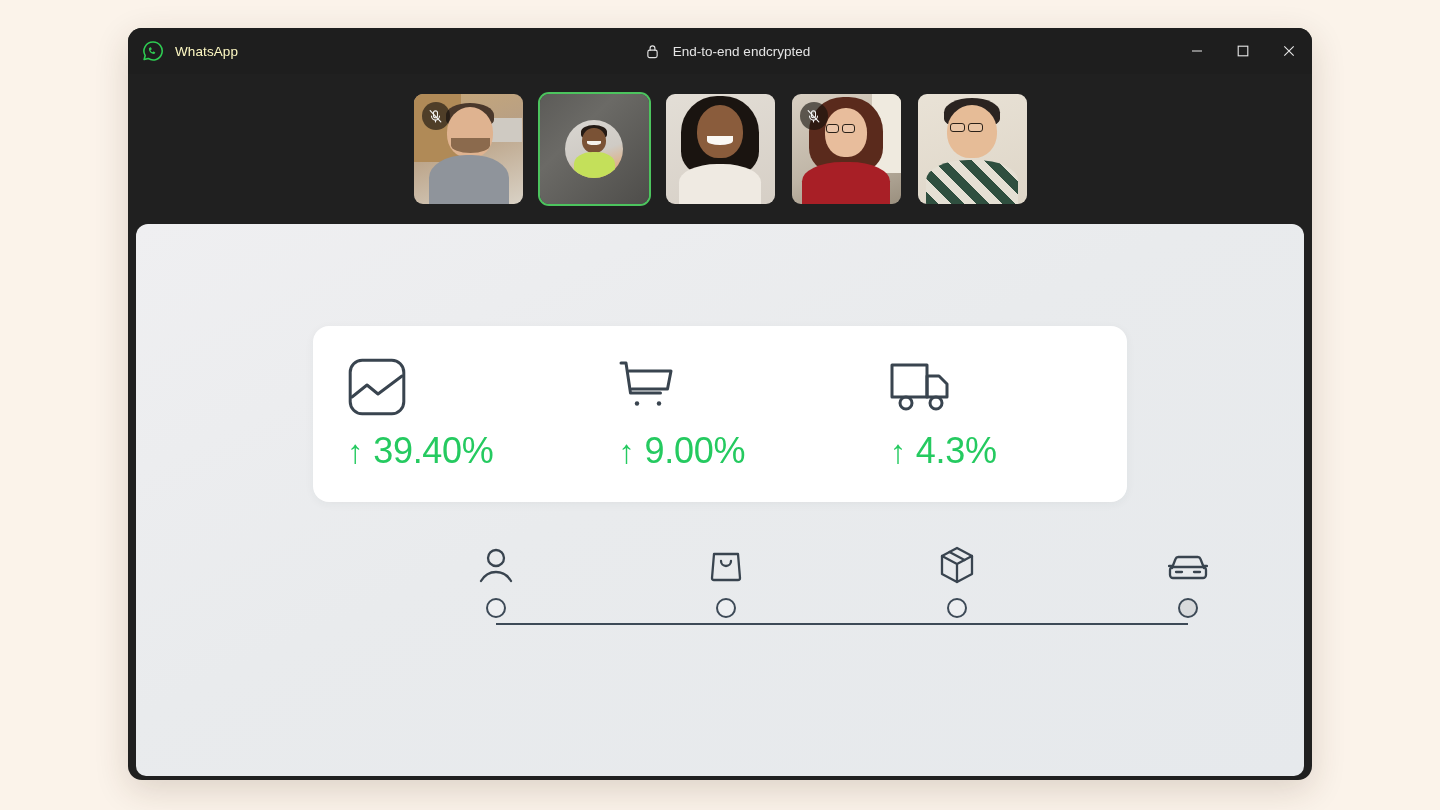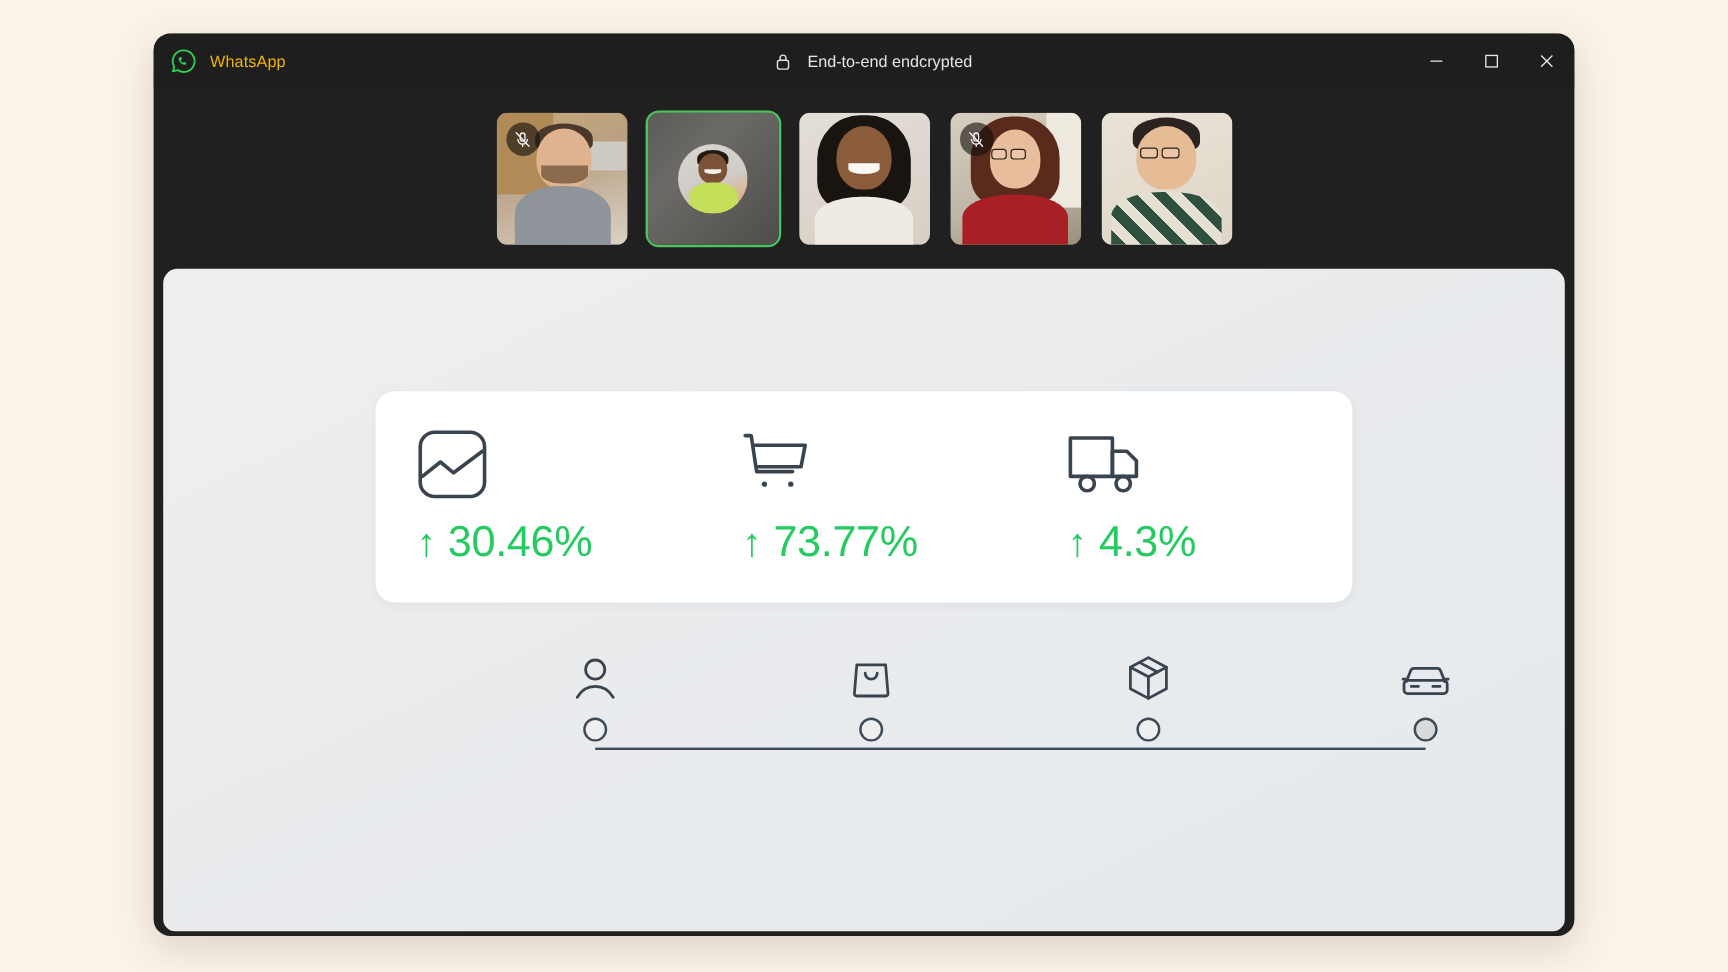--- a/index.html
+++ b/index.html
@@ -27,21 +27,21 @@
     width: 100%; height: 46px;
     background: #1E1E1E;
     display: flex; align-items: center;
   }
   .title-left {
     display: flex; align-items: center; gap: 11px;
     padding-left: 14px;
   }
   .wa-logo { width: 22px; height: 22px; display: block; }
   .app-title {
-    color: #eab308; font-size: 13.5px; letter-spacing: .1px;
+    color: #fef9c3; font-size: 13.5px; letter-spacing: .1px;
   }
   .title-center {
     position: absolute; left: 0; right: 0; top: 0; height: 46px;
     display: flex; align-items: center; justify-content: center;
     gap: 14px; pointer-events: none; padding-left: 16px;
   }
   .enc-text { color: #E4E4E4; font-size: 13.5px; }
   .lock-icon { width: 13px; height: 15px; display: block; }
   .win-controls {
     position: absolute; right: 0; top: 0; height: 46px;
@@ -295,36 +295,36 @@
 
       <div class="metric">
         <div class="metric-icon">
           <svg width="60" height="60" viewBox="0 0 60 60" fill="none">
             <rect x="3.2" y="3.2" width="53.6" height="53.6" rx="12" stroke="#39444F" stroke-width="3"></rect>
             <path d="M5 40 L20 28 L31 37 L55 19" stroke="#39444F" stroke-width="3" stroke-linecap="round" stroke-linejoin="round"></path>
           </svg>
         </div>
         <div class="metric-value">
           <span class="arrow">↑</span>
-          <span>30.46%</span>
+          <span>39.40%</span>
         </div>
       </div>
 
       <div class="metric">
         <div class="metric-icon">
           <svg width="60" height="58" viewBox="0 0 60 58" fill="none" stroke="#39444F" stroke-width="3" stroke-linecap="round" stroke-linejoin="round">
             <path d="M3 5h5l4.5 30h30"></path>
             <path d="M11 13h42l-3.5 18H13.8"></path>
             <circle cx="19" cy="45.5" r="2.2" fill="#39444F" stroke="none"></circle>
             <circle cx="41" cy="45.5" r="2.2" fill="#39444F" stroke="none"></circle>
           </svg>
         </div>
         <div class="metric-value">
           <span class="arrow">↑</span>
-          <span>73.77%</span>
+          <span>9.00%</span>
         </div>
       </div>
 
       <div class="metric">
         <div class="metric-icon">
           <svg width="66" height="52" viewBox="0 0 66 52" fill="none" stroke="#39444F" stroke-width="3" stroke-linecap="round" stroke-linejoin="round">
             <rect x="2" y="4" width="35" height="32"></rect>
             <path d="M37 15h12l8 8v13H37z"></path>
             <circle cx="16" cy="42" r="6"></circle>
             <circle cx="46" cy="42" r="6"></circle>

